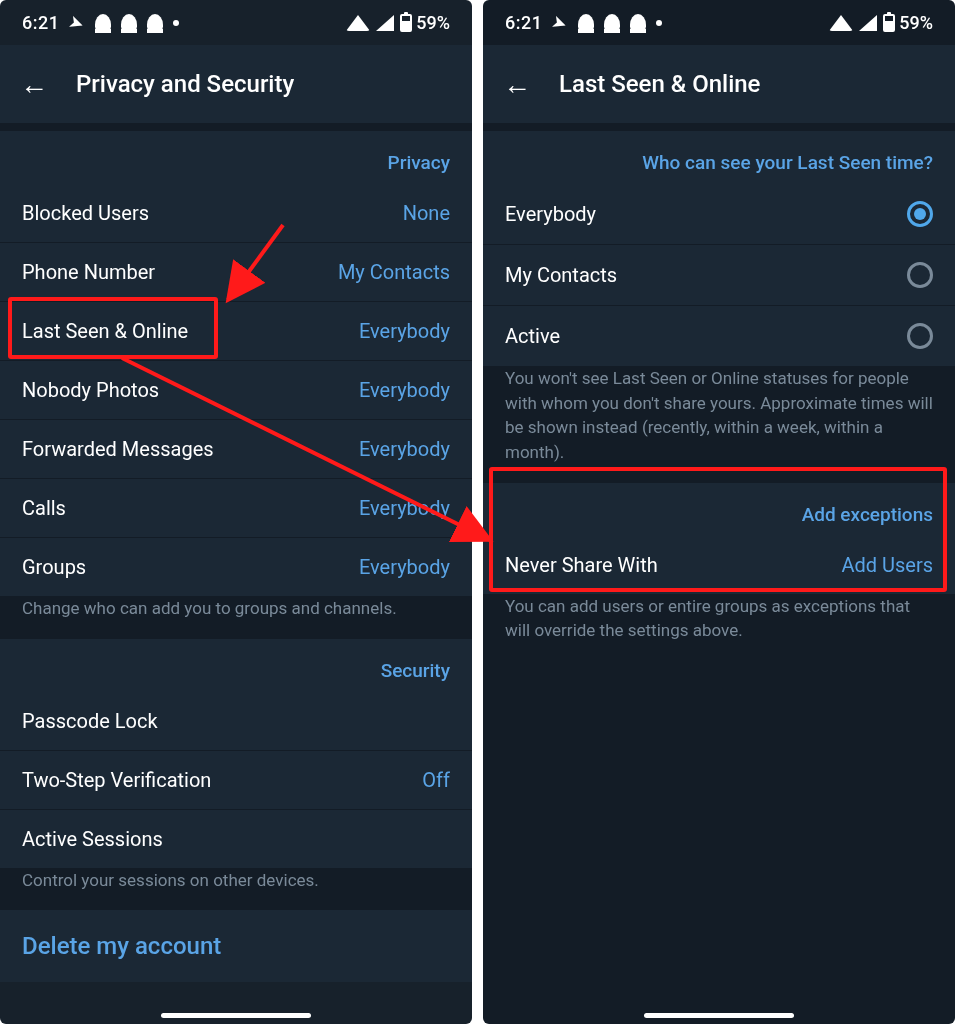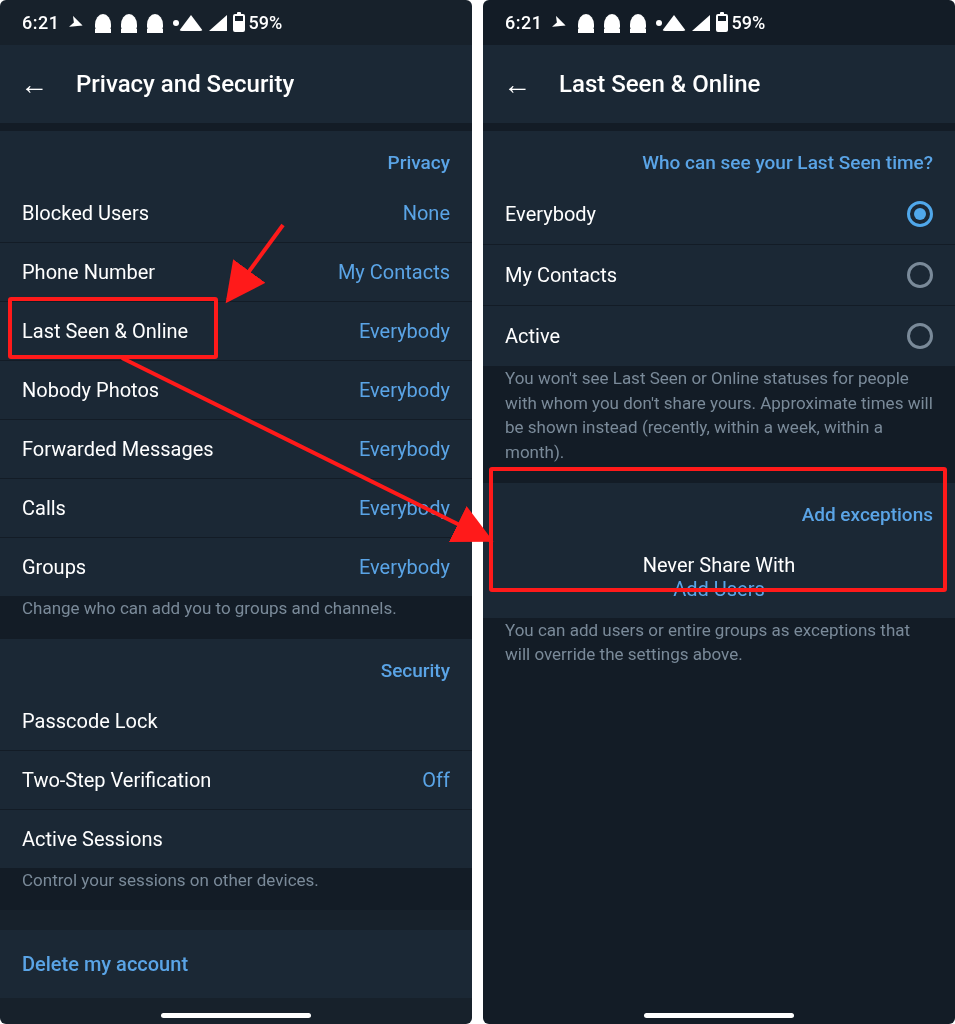--- a/index.html
+++ b/index.html
@@ -25,21 +25,21 @@
     border-radius: 6px;
     position: relative;
     overflow: hidden;
     color: #fff;
   }
   
   .statusbar {
     height: 45px;
     display: flex;
     align-items: center;
-    justify-content: flex-start;
+    justify-content: space-between;
     padding: 2px 22px;
     font-size: 18px;
     font-weight: 500;
   }
   .sb-left { display: flex; align-items: center; gap: 10px; }
   .sb-right { display: flex; align-items: center; gap: 6px; }
   .sb-time { font-size: 18px; letter-spacing: 0.5px; }
   .ghost-icon {
     width: 16px; height: 18px;
     background: #fff;
@@ -134,24 +134,23 @@
     padding: 0 22px 18px;
     font-size: 17px;
     color:#7a8a99;
     line-height: 1.45;
     background:#131c26;
   }
   .gap { height: 8px; background:#131c26; }
   .delete-link {
     padding: 22px;
     color:#5aa4e6;
-    font-size: 20px;
+    font-size: 24px;
     font-weight:500;
     background:#1b2835;
-    margin-top:20px;
   }
   
   .radio {
     width: 26px; height: 26px;
     border: 3px solid #7a8a99;
     border-radius: 50%;
     position: relative;
     flex-shrink:0;
   }
   .radio.selected {
@@ -318,21 +317,21 @@
     </div>
     <div class="row" style="border-bottom:none;">
       <span class="label">Active</span>
       <span class="radio"></span>
     </div>
 
     <div class="footer-note">You won't see Last Seen or Online statuses for people with whom you don't share yours. Approximate times will be shown instead (recently, within a week, within a month).</div>
 
     <div class="section-header">Add exceptions</div>
 
-    <div class="row" style="border-bottom:none;flex-direction:column;">
+    <div class="row" style="border-bottom:none;">
       <span class="label">Never Share With</span>
       <span class="value">Add Users</span>
     </div>
 
     <div class="footer-note">You can add users or entire groups as exceptions that will override the settings above.</div>
 
     <div class="navbar"></div>
   </div>
 
   <div class="anno-box" style="left:8px; top:297px; width:210px; height:62px;"></div>

